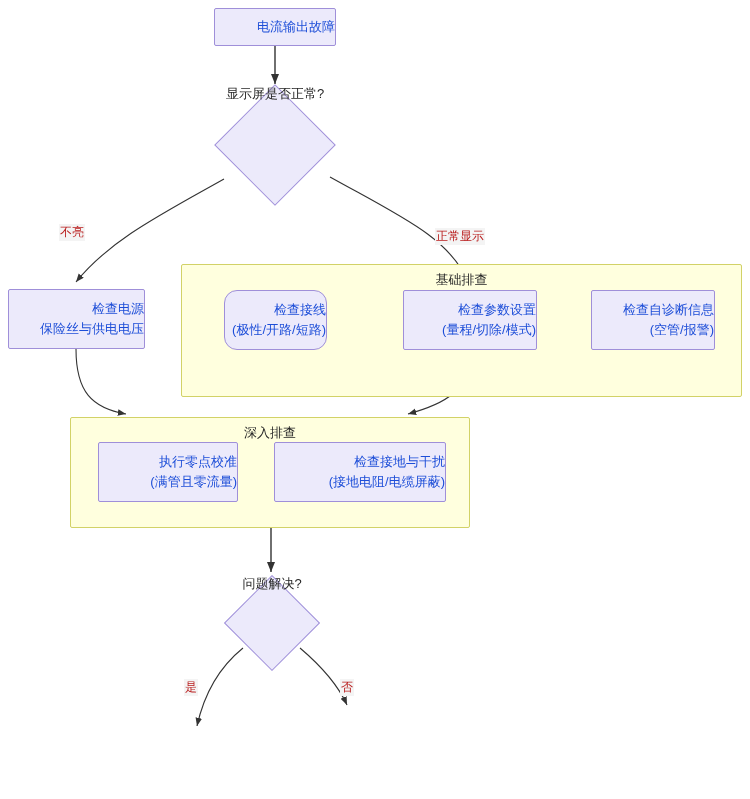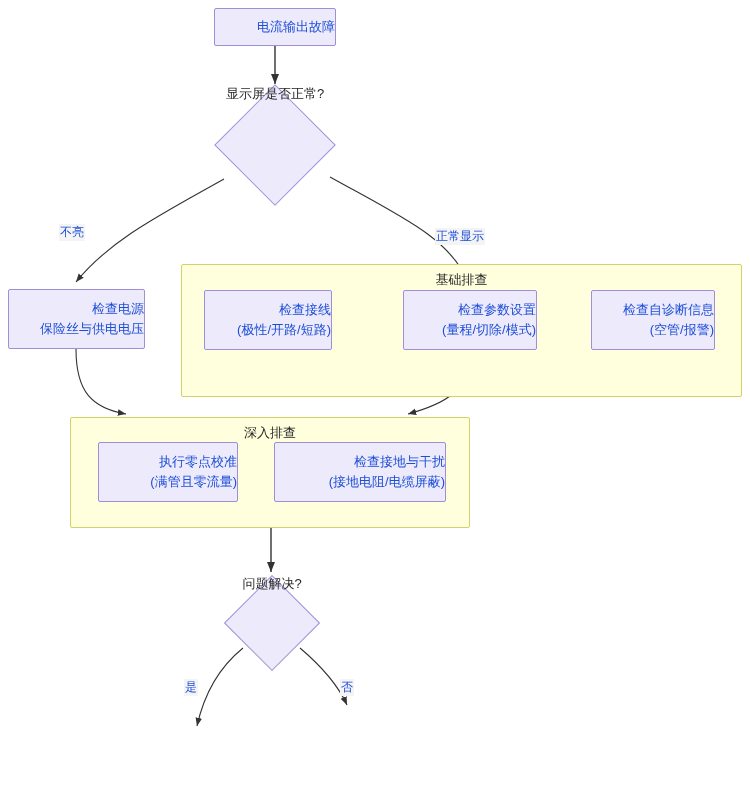--- a/index.html
+++ b/index.html
@@ -77,21 +77,21 @@
     top: 6px;
     left: 0;
     right: 0;
     text-align: center;
     font-size: 13px;
     color: #262626;
   }
   .edge-label {
     position: absolute;
     font-size: 12px;
-    color: #1d4ed8;
+    color: #b91c1c;
     background: #F4F4F4;
     padding: 0 1px;
     white-space: nowrap;
     z-index: 4;
   }
 </style>
 </head>
 <body>
 
 <div id="canvas">
@@ -135,21 +135,21 @@
   <div class="diamond-wrap" style="left:196px; top:85px; width:158px; height:120px;">
     <div class="diamond-shape" style="width:84px; height:84px;"></div>
     <span class="diamond-label">显示屏是否正常?</span>
   </div>
 
   <div class="node" style="left:8px; top:289px; width:137px; height:60px;">
     <span class="line">检查电源</span>
     <span class="line">保险丝与供电电压</span>
   </div>
 
-  <div class="node" style="left:204px; top:290px; width:128px; height:60px;">
+  <div class="node" style="left:224px; top:290px; width:103px; height:60px;border-radius:13px;">
     <span class="line">检查接线</span>
     <span class="line">(极性/开路/短路)</span>
   </div>
 
   <div class="node" style="left:403px; top:290px; width:134px; height:60px;padding-left:33px;">
     <span class="line">检查参数设置</span>
     <span class="line">(量程/切除/模式)</span>
   </div>
 
   <div class="node" style="left:591px; top:290px; width:124px; height:60px;">

